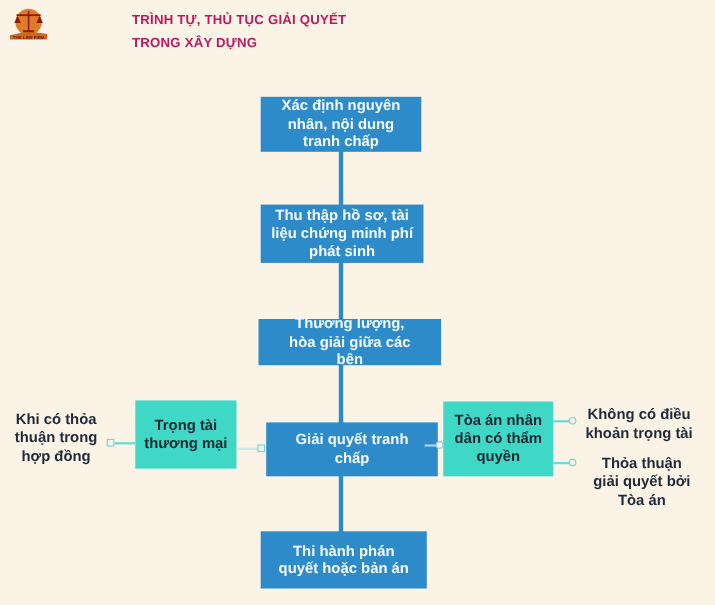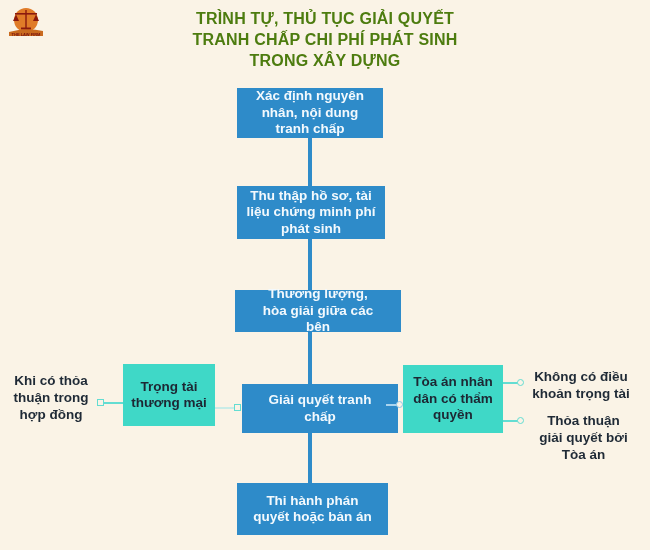--- a/index.html
+++ b/index.html
@@ -7,24 +7,24 @@
     position:relative;
     width:650px;height:550px;
     background:#faf3e6;
     font-family:"Liberation Sans", sans-serif;
     overflow:hidden;
   }
   .abs{position:absolute;}
   
   .title{
     left:120px;top:8px;width:410px;
-    text-align:center;
-    color:#4d7c0f;
+    text-align:left;
+    color:#be185d;
     font-weight:800;
-    font-size:16px;
+    font-size:12px;
     line-height:21px;
     letter-spacing:.2px;
   }
   
   .node{
     display:flex;align-items:center;justify-content:center;
     text-align:center;
     font-weight:700;
     font-size:13.5px;
     line-height:16.5px;
@@ -76,21 +76,20 @@
       <rect x="9" y="8" width="22" height="1.6" fill="#8b1a0e"></rect>
       <path d="M7 16 L13 16 L10 9.5 Z" fill="#8b1a0e"></path>
       <path d="M27 16 L33 16 L30 9.5 Z" fill="#8b1a0e"></path>
       <rect x="15" y="22.5" width="10" height="1.8" fill="#8b1a0e"></rect>
       <text x="20" y="30.5" text-anchor="middle" font-size="4" font-weight="bold" fill="#7a1510" font-family="Liberation Sans, sans-serif">THE LAW FIRM</text>
     </svg>
   </div>
 
   <div class="abs title">
     <div>TRÌNH TỰ, THỦ TỤC GIẢI QUYẾT</div>
-    <div>TRANH CHẤP CHI PHÍ PHÁT SINH</div>
     <div>TRONG XÂY DỰNG</div>
   </div>
 
   <div class="abs vline" style="left:308px;top:137px;height:50px;"></div>
   <div class="abs vline" style="left:308px;top:238px;height:53px;"></div>
   <div class="abs vline" style="left:308px;top:331px;height:54px;"></div>
   <div class="abs vline" style="left:308px;top:432px;height:52px;"></div>
 
   <div class="abs node blue" style="left:237px;top:88px;width:146px;height:50px;padding:2px 10px;text-align:center;">Xác định nguyên nhân, nội dung tranh chấp</div>
 

